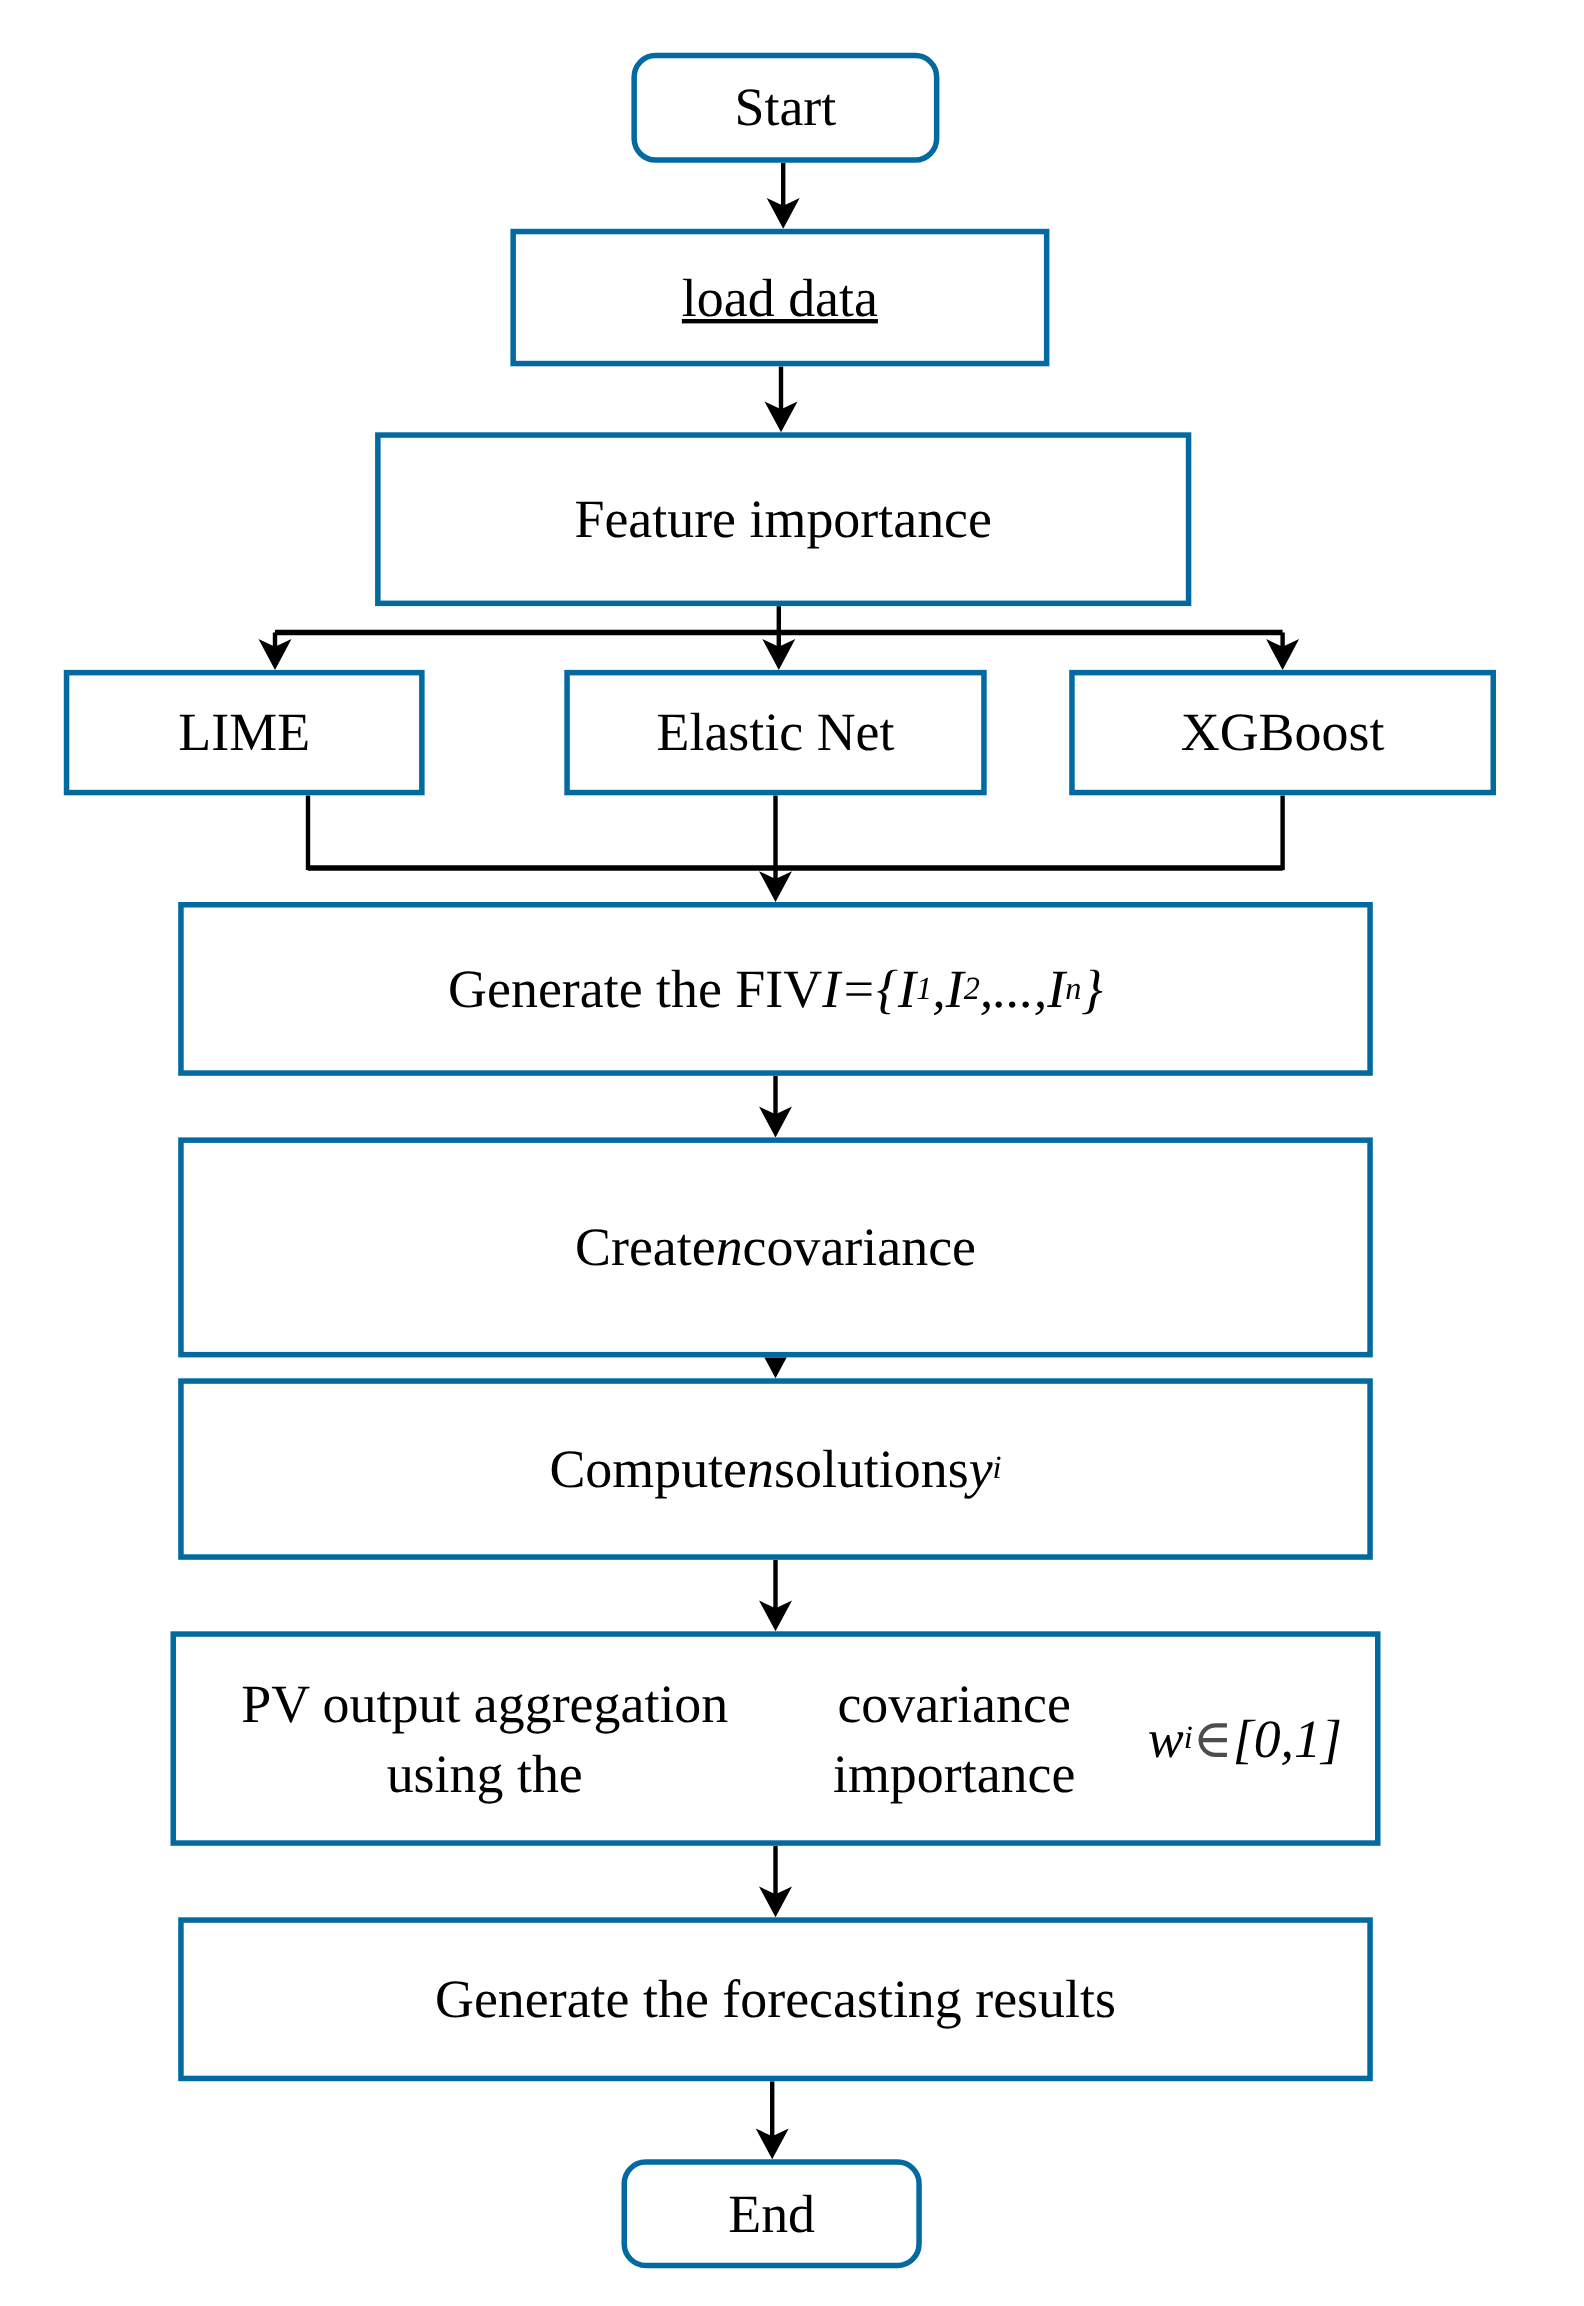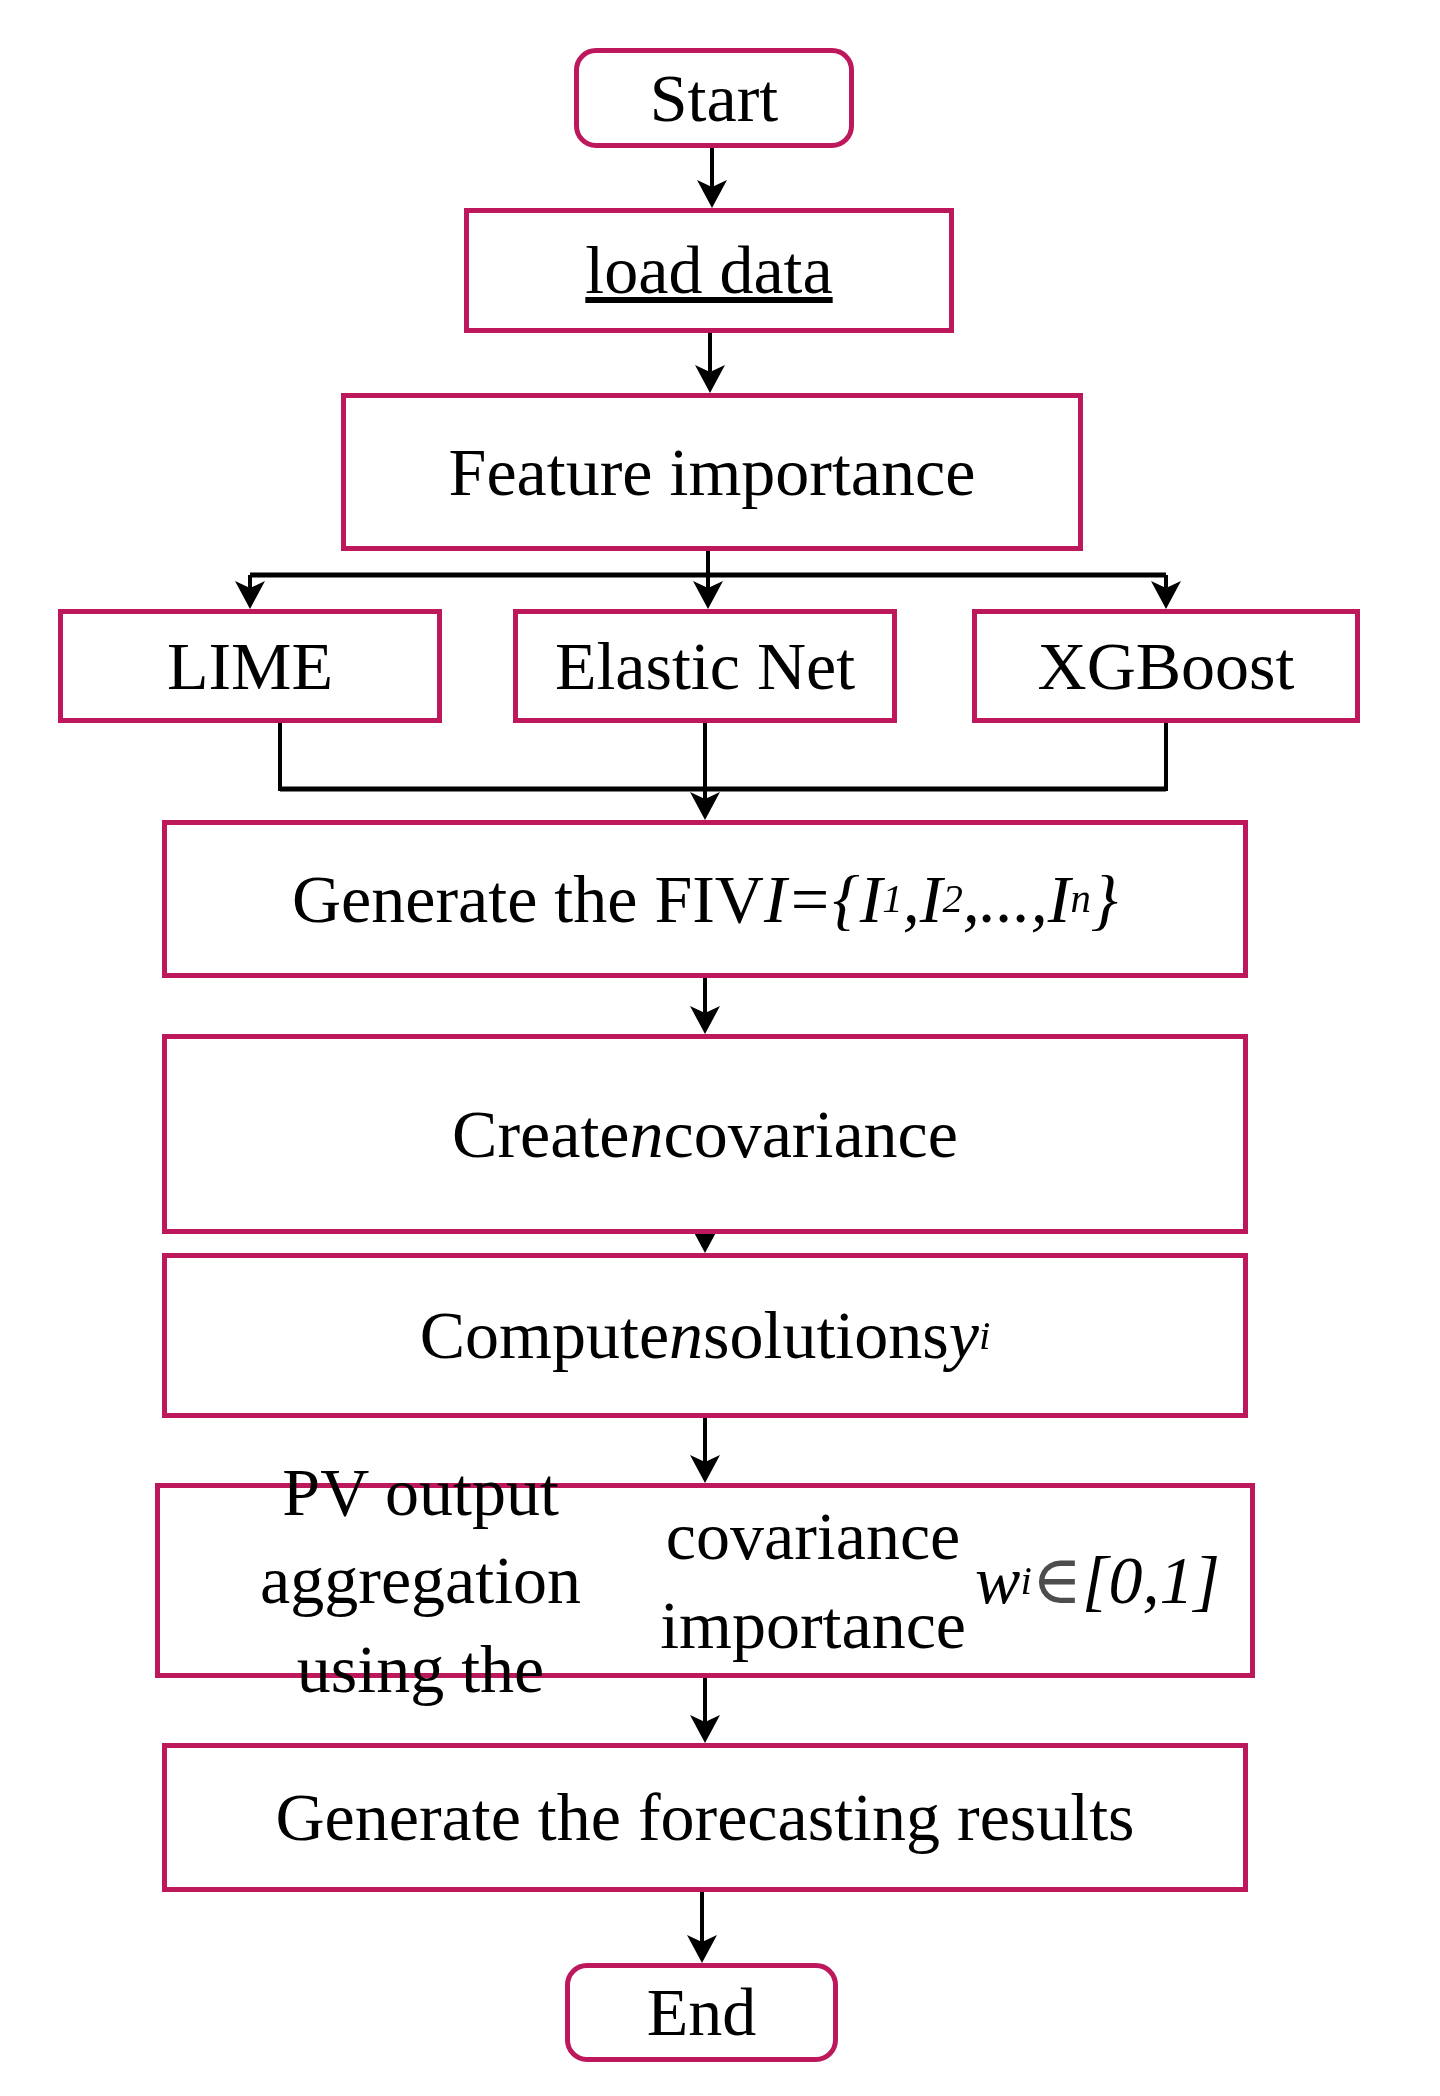--- a/index.html
+++ b/index.html
@@ -20,23 +20,23 @@
     position: absolute;
     left: 0;
     top: 0;
   }
   .node {
     position: absolute;
     box-sizing: border-box;
     display: flex;
     align-items: center;
     justify-content: center;
-    border: 5px solid #be185d;
+    border: 5px solid #0369a1;
     background: #ffffff;
-    font-size: 68px;
+    font-size: 49px;
     line-height: 1.3;
     text-align: center;
     white-space: nowrap;
   }
   .node.multiline {
     white-space: normal;
     padding: 12px 30px;
   }
   .node.rounded {
     border-radius: 22px;
@@ -101,21 +101,21 @@
     </div>
 
   <div class="node" style="left:464px; top:208px; width:490px; height:125px;text-decoration:underline;">
       <span>load data</span>
     </div>
 
   <div class="node" style="left:341px; top:393px; width:742px; height:158px;">
       <span>Feature importance</span>
     </div>
 
-  <div class="node" style="left:58px; top:609px; width:384px; height:114px;">
+  <div class="node" style="left:58px; top:609px; width:328px; height:114px;">
       <span>LIME</span>
     </div>
 
   <div class="node" style="left:972px; top:609px; width:388px; height:114px;">
       <span>XGBoost</span>
     </div>
 
   <div class="node" style="left:513px; top:609px; width:384px; height:114px;">
       <span>Elastic Net</span>
     </div>

